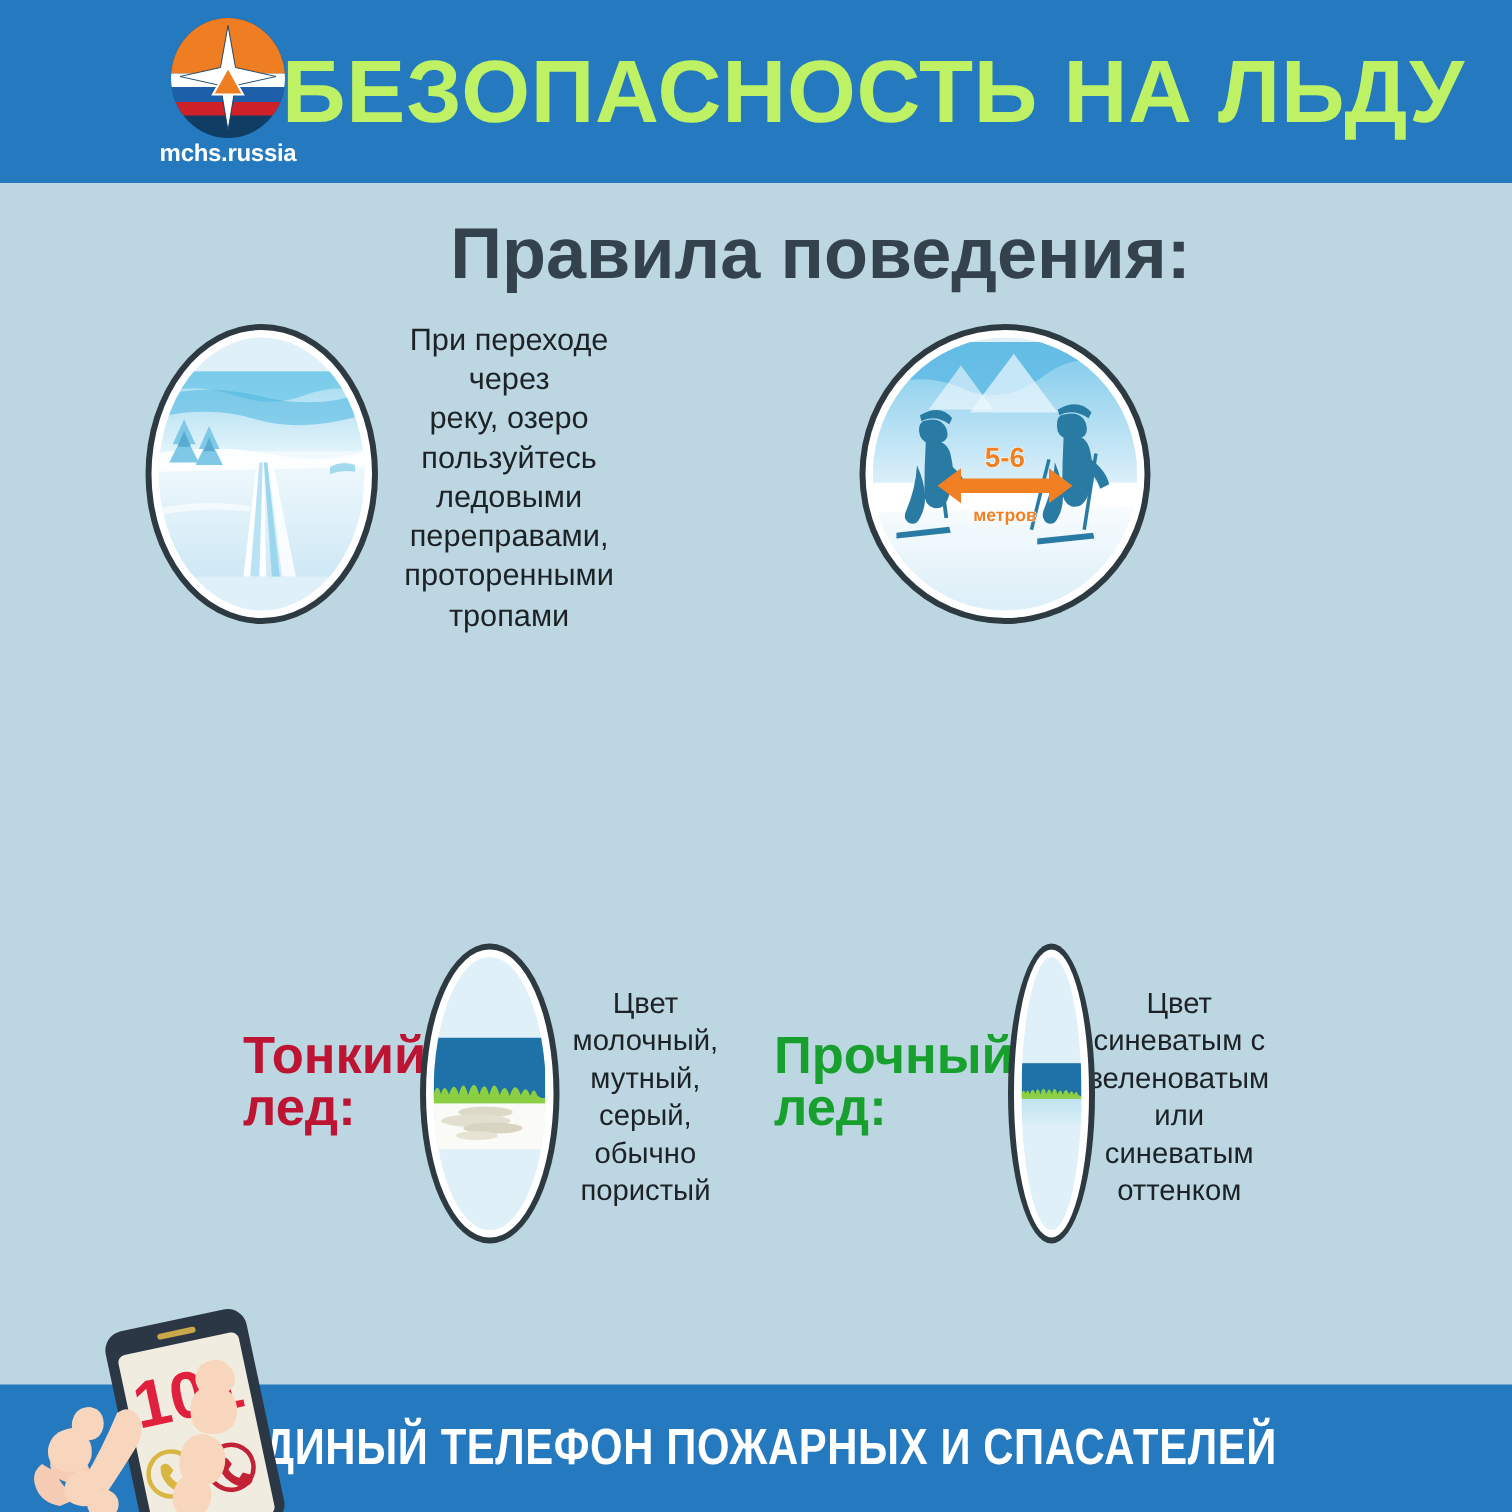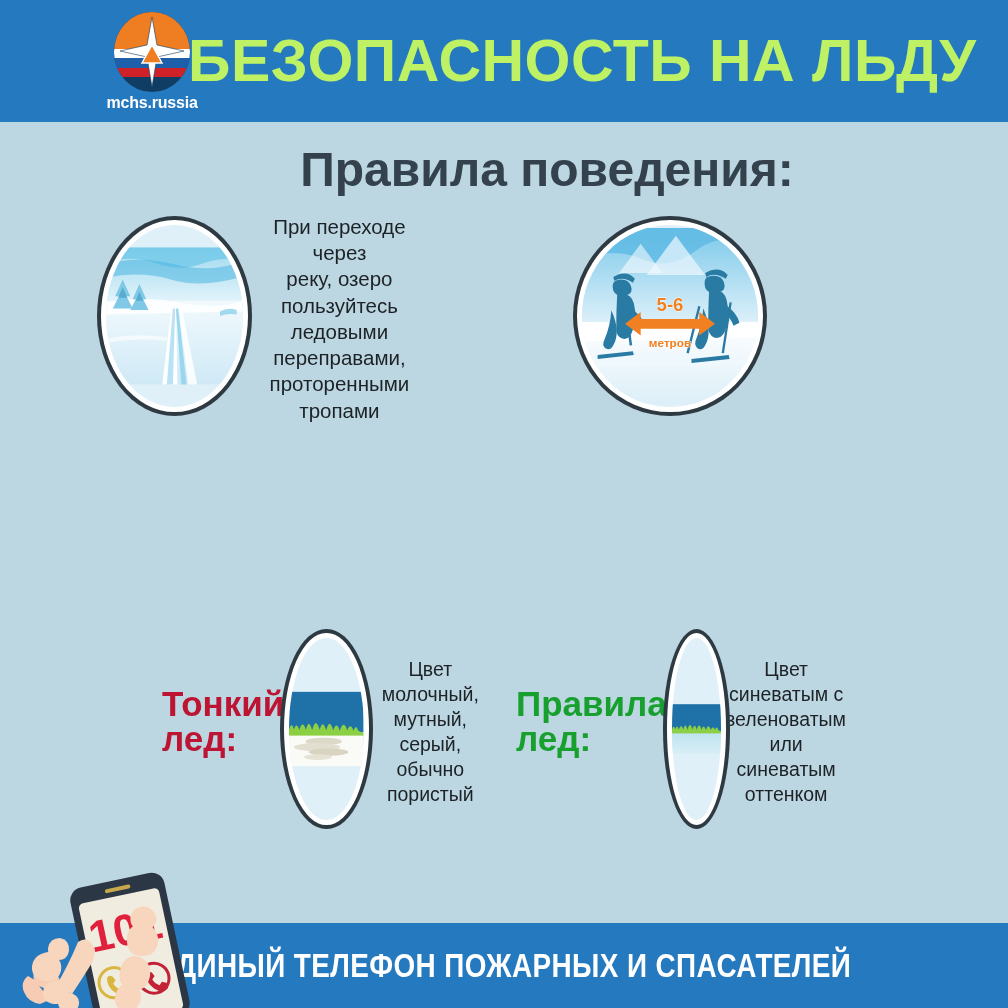--- a/index.html
+++ b/index.html
@@ -330,21 +330,21 @@
           <ellipse cx="68" cy="134" rx="56" ry="10" fill="#e3dfd0"></ellipse>
           <ellipse cx="96" cy="146" rx="48" ry="9" fill="#d9d4c1"></ellipse>
           <ellipse cx="70" cy="158" rx="34" ry="7" fill="#e6e2d4"></ellipse>
         </svg>
       </div>
       <div class="caption small">Цвет молочный, мутный, серый,
 обычно пористый</div>
     </div>
 
     <div class="card">
-      <div class="sub-heading thick">Правила лед:</div>
+      <div class="sub-heading thick">Прочный лед:</div>
       <div class="circle">
         <svg viewBox="0 0 180 180" width="100%" height="100%">
           <defs>
             <linearGradient id="iceC" x1="0" y1="0" x2="0" y2="1">
               <stop offset="0" stop-color="#bfe4f1"></stop>
               <stop offset="1" stop-color="#d8eef6"></stop>
             </linearGradient>
           </defs>
           <rect x="0" y="0" width="180" height="98" fill="#1f72a8"></rect>
           <path d="M0,92 q6,-22 12,-1 q6,-20 13,1 q8,-26 16,0 q7,-30 15,1 q9,-34 18,-1 q8,-28 16,1 q8,-32 17,0 q8,-24 16,1 q9,-28 18,-1 q8,-20 15,1 q6,-18 12,0 L180,100 L0,100 Z" fill="#8ccf42"></path>

